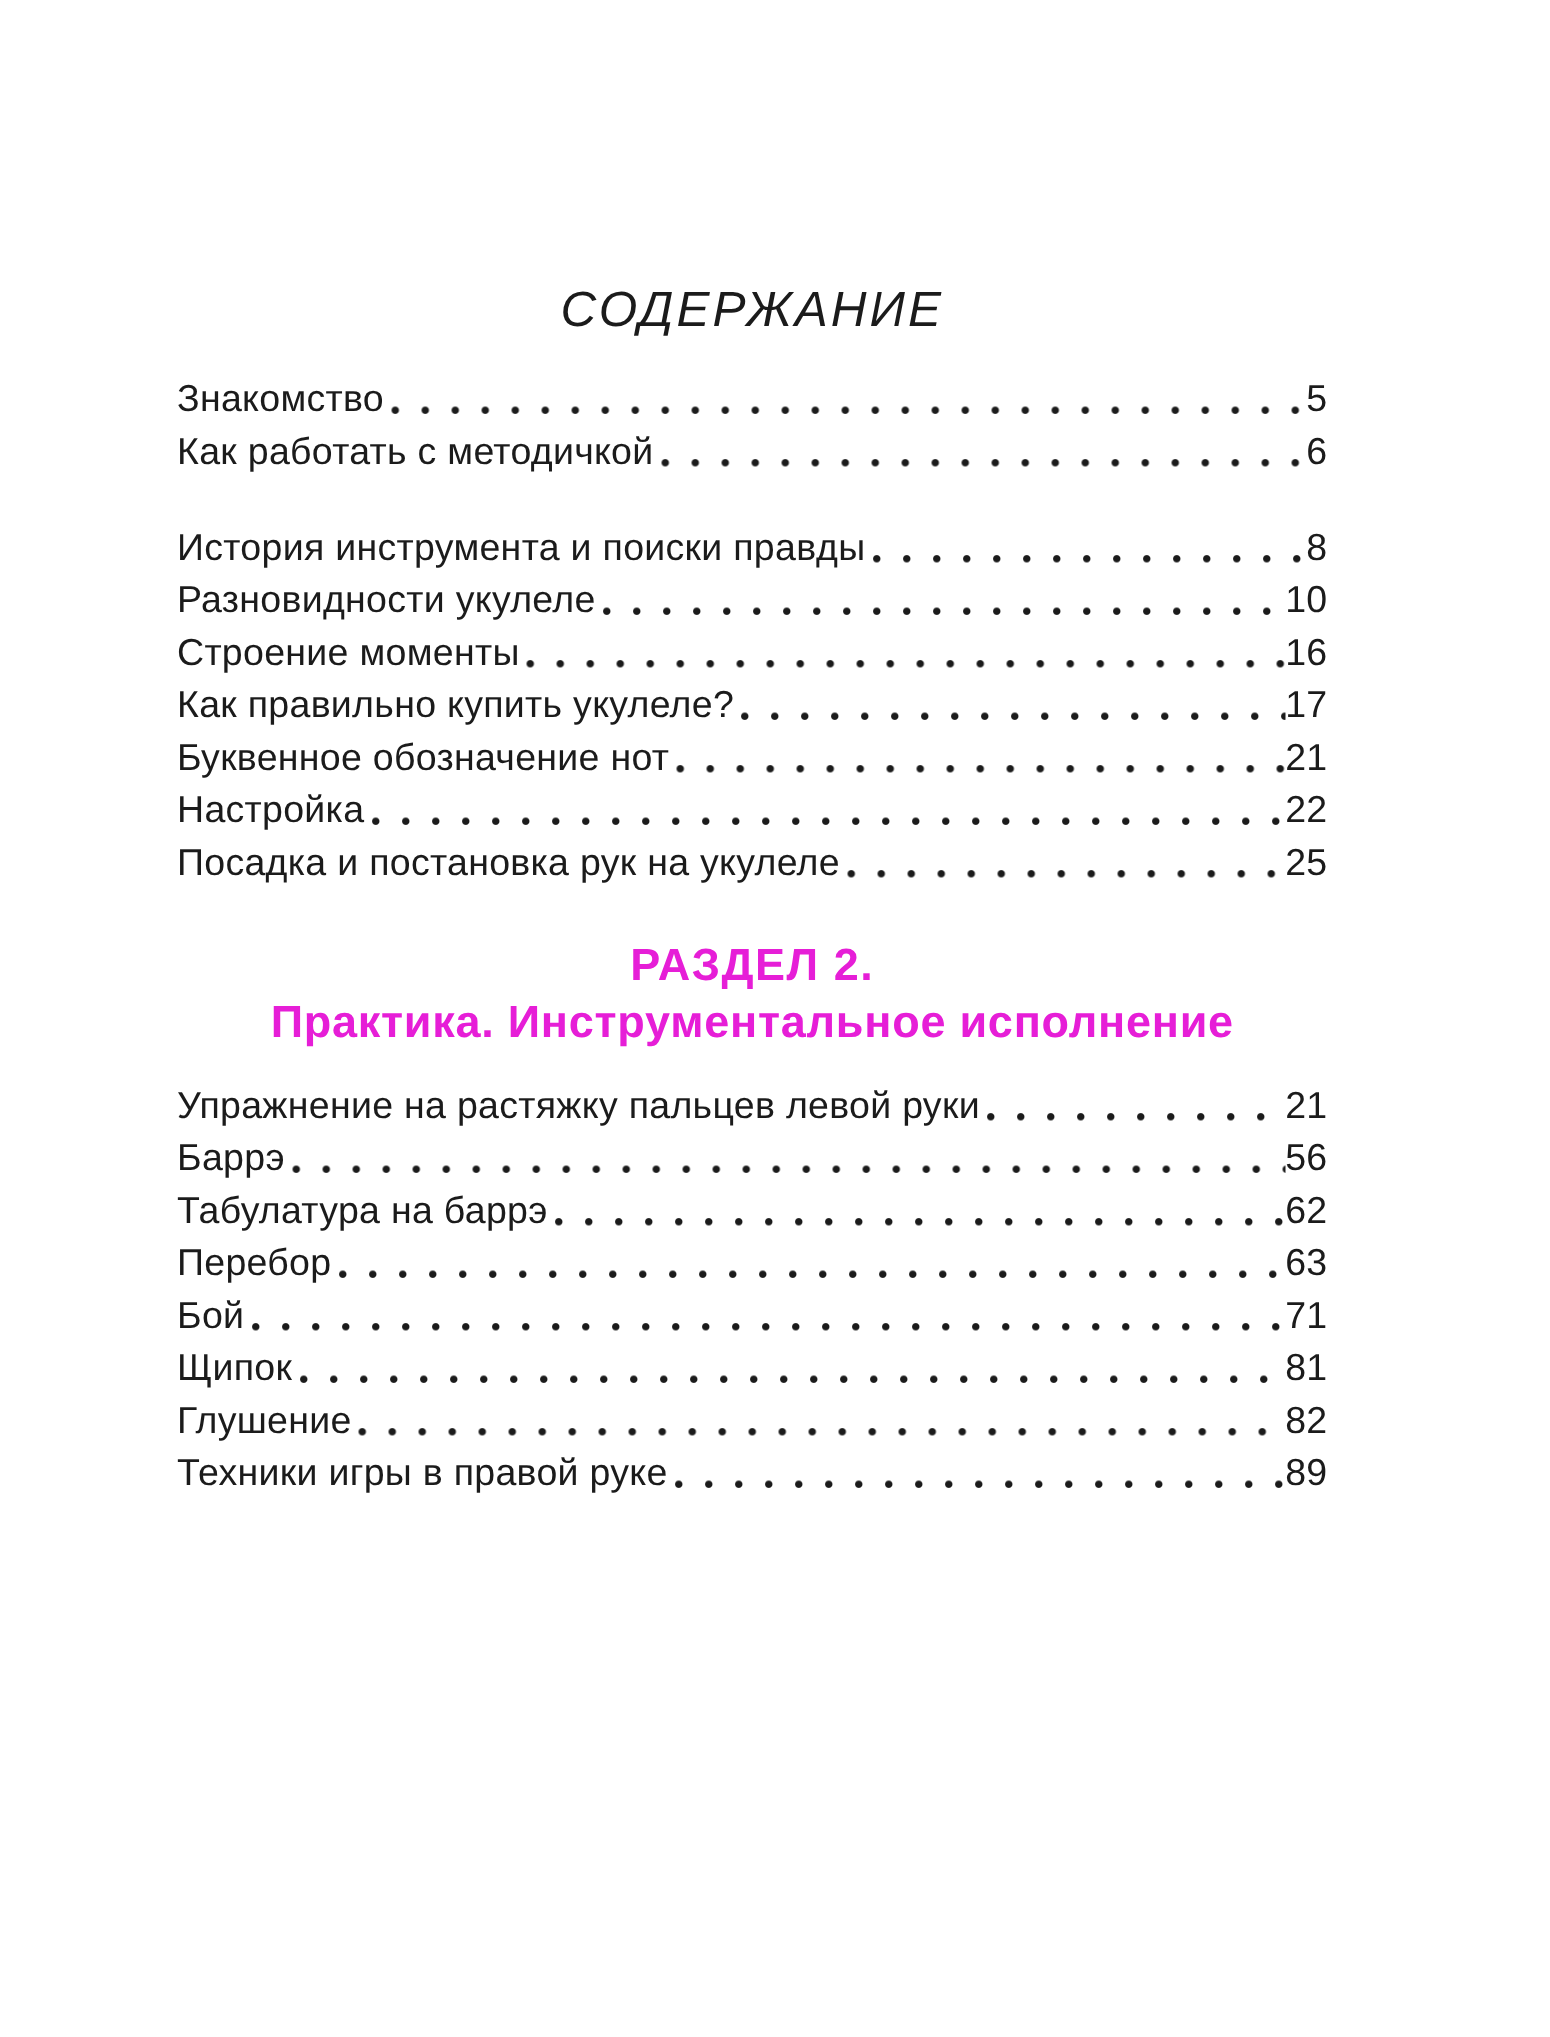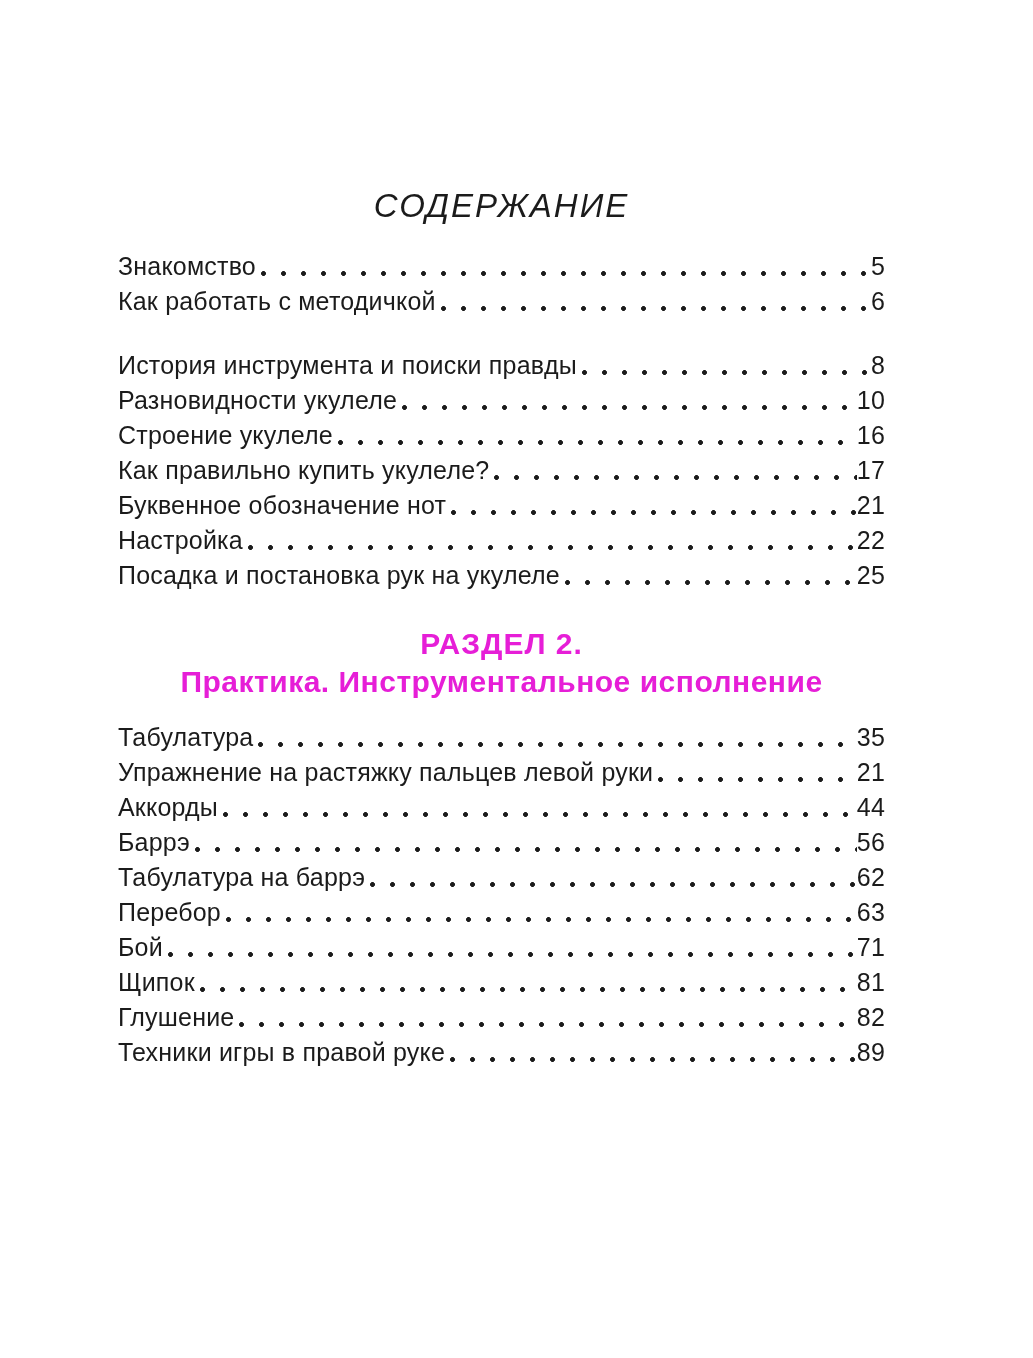--- a/index.html
+++ b/index.html
@@ -104,21 +104,21 @@
         <span class="label">История инструмента  и поиски правды</span>
         <span class="dots"></span>
         <span class="pagenum">8</span>
       </div>
       <div class="toc-row">
         <span class="label">Разновидности укулеле</span>
         <span class="dots"></span>
         <span class="pagenum">10</span>
       </div>
       <div class="toc-row">
-        <span class="label">Строение укулеле</span>
+        <span class="label">Строение моменты</span>
         <span class="dots"></span>
         <span class="pagenum">16</span>
       </div>
       <div class="toc-row">
         <span class="label">Как правильно купить укулеле?</span>
         <span class="dots"></span>
         <span class="pagenum">17</span>
       </div>
       <div class="toc-row">
         <span class="label">Буквенное обозначение нот</span>
@@ -137,33 +137,23 @@
       </div>
     </div>
 
     <div class="section-header two" style="color: rgb(230, 30, 215); margin-top: 32px;">
       <div class="section-heading">РАЗДЕЛ 2.</div>
       <div class="section-subheading">Практика. Инструментальное исполнение</div>
     </div>
 
     <div class="toc-list second">
       <div class="toc-row">
-        <span class="label">Табулатура</span>
-        <span class="dots"></span>
-        <span class="pagenum">35</span>
-      </div>
-      <div class="toc-row">
         <span class="label">Упражнение на растяжку пальцев левой руки</span>
         <span class="dots"></span>
         <span class="pagenum">21</span>
-      </div>
-      <div class="toc-row">
-        <span class="label">Аккорды</span>
-        <span class="dots"></span>
-        <span class="pagenum">44</span>
       </div>
       <div class="toc-row">
         <span class="label">Баррэ</span>
         <span class="dots"></span>
         <span class="pagenum">56</span>
       </div>
       <div class="toc-row">
         <span class="label">Табулатура на баррэ</span>
         <span class="dots"></span>
         <span class="pagenum">62</span>

